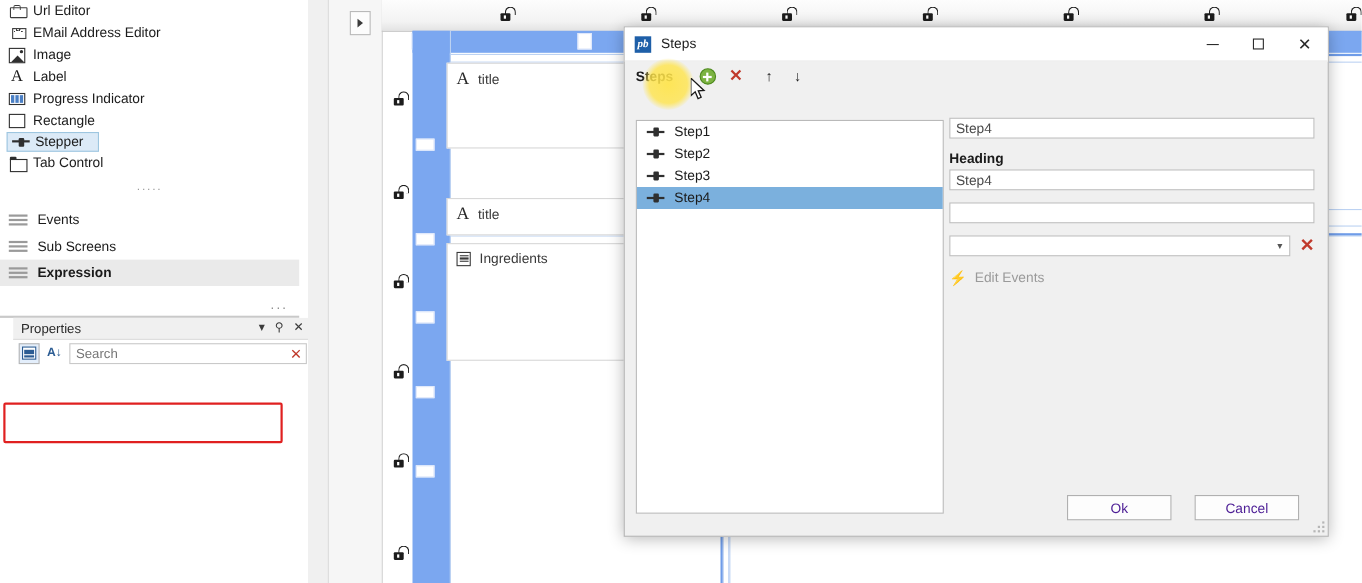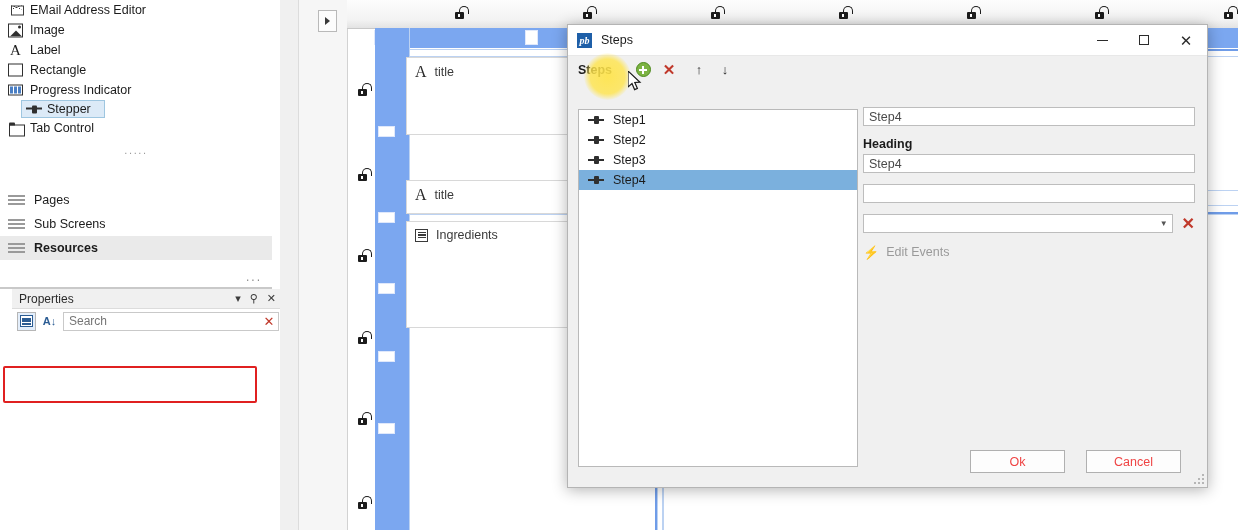--- a/index.html
+++ b/index.html
@@ -16,21 +16,21 @@
   .tb-item{
     position:relative;height:20px;display:flex;align-items:center;
     padding-left:30px;font-size:12.5px;color:#1b1b1b;
   }
   .tb-item .tb-ico{
     position:absolute;left:8px;top:50%;transform:translateY(-50%);
     width:15px;height:15px;display:flex;align-items:center;justify-content:center;
   }
   .tb-item.selected{
     background:#dceaf7;border:1px solid #9ec6e0;
-    margin-left:21px;width:84px;height:18px;box-sizing:border-box;
+    margin-left:6px;width:84px;height:18px;box-sizing:border-box;
     padding-left:25px;
   }
   .tb-item.selected .tb-ico{left:4px;}
   .dots{
     text-align:center;color:#9a9a9a;font-size:11px;letter-spacing:1.6px;
     margin-top:6px;
   }
   
   .ico-url{width:14px;height:11px;position:relative;}
   .ico-url:before{content:"";position:absolute;left:0;top:2px;width:14px;height:8px;
@@ -204,63 +204,69 @@
   .f-combo .ch{width:16px;text-align:center;font-size:8px;color:#555;}
   #content-row{display:flex;align-items:center;gap:9px;}
   #content-row .f-combo{flex:1;}
   #content-x{font-size:16px;color:#c0392b;font-weight:bold;line-height:1;}
   #edit-events{display:flex;align-items:center;gap:7px;margin-top:12px;
     font-size:12.5px;color:#9a9a9a;}
   .bolt{color:#e8a838;font-size:13px;line-height:1;}
 
   #dlg-btns{position:absolute;right:26px;bottom:14px;display:flex;gap:21px;}
   .dbtn{width:95px;height:23px;border:1px solid #b0b0b0;background:#fdfdfd;
-    display:flex;align-items:center;justify-content:center;font-size:12.5px;color:#ef4444;
+    display:flex;align-items:center;justify-content:center;font-size:12.5px;color:#4c1d95;
     box-sizing:border-box;}
   #grip{position:absolute;right:3px;bottom:3px;width:11px;height:11px;}
   #grip i{position:absolute;width:2px;height:2px;background:#b6b6b6;}
 </style>
 </head>
 <body>
 
 <div id="toolbox" class="abs">
   <div class="tb-item">
     <span class="tb-ico">
+        <span class="ico-url"></span>
+      </span>
+    <span>Url Editor</span>
+  </div>
+  <div class="tb-item">
+    <span class="tb-ico">
         <span class="ico-mail"></span>
       </span>
     <span>EMail Address Editor</span>
   </div>
   <div class="tb-item">
     <span class="tb-ico">
         <span class="ico-image"></span>
       </span>
     <span>Image</span>
   </div>
   <div class="tb-item">
     <span class="tb-ico">
         <span class="ico-label">A</span>
       </span>
     <span>Label</span>
-  </div>
-  <div class="tb-item">
-    <span class="tb-ico">
-        <span class="ico-rect"></span>
-      </span>
-    <span>Rectangle</span>
   </div>
   <div class="tb-item">
     <span class="tb-ico">
       <span class="ico-prog">
           <i></i>
           <i></i>
           <i></i>
         </span>
     </span>
     <span>Progress Indicator</span>
   </div>
+  <div class="tb-item">
+    <span class="tb-ico">
+        <span class="ico-rect"></span>
+      </span>
+    <span>Rectangle</span>
+  </div>
   <div class="tb-item selected">
     <span class="tb-ico">
         <span class="ico-step"></span>
       </span>
     <span>Stepper</span>
   </div>
   <div class="tb-item">
     <span class="tb-ico">
         <span class="ico-tab"></span>
       </span>
@@ -276,37 +282,37 @@
     </div>
 </div>
 
 <div id="navlist" class="abs">
   <div class="nav-item">
     <span class="hamb">
         <i></i>
         <i></i>
         <i></i>
       </span>
-    <span>Pages</span>
+    <span>Events</span>
   </div>
   <div class="nav-item">
     <span class="hamb">
         <i></i>
         <i></i>
         <i></i>
       </span>
     <span>Sub Screens</span>
   </div>
   <div class="nav-item active">
     <span class="hamb">
         <i></i>
         <i></i>
         <i></i>
       </span>
-    <span>Resources</span>
+    <span>Expression</span>
   </div>
   <div class="nav-dots">...</div>
 </div>
 <div id="navsep" class="abs"></div>
 
 <div id="props" class="abs">
   <div id="prop-header">
     <span>Properties</span>
     <span class="ph-btns">
       <span>▾</span>

